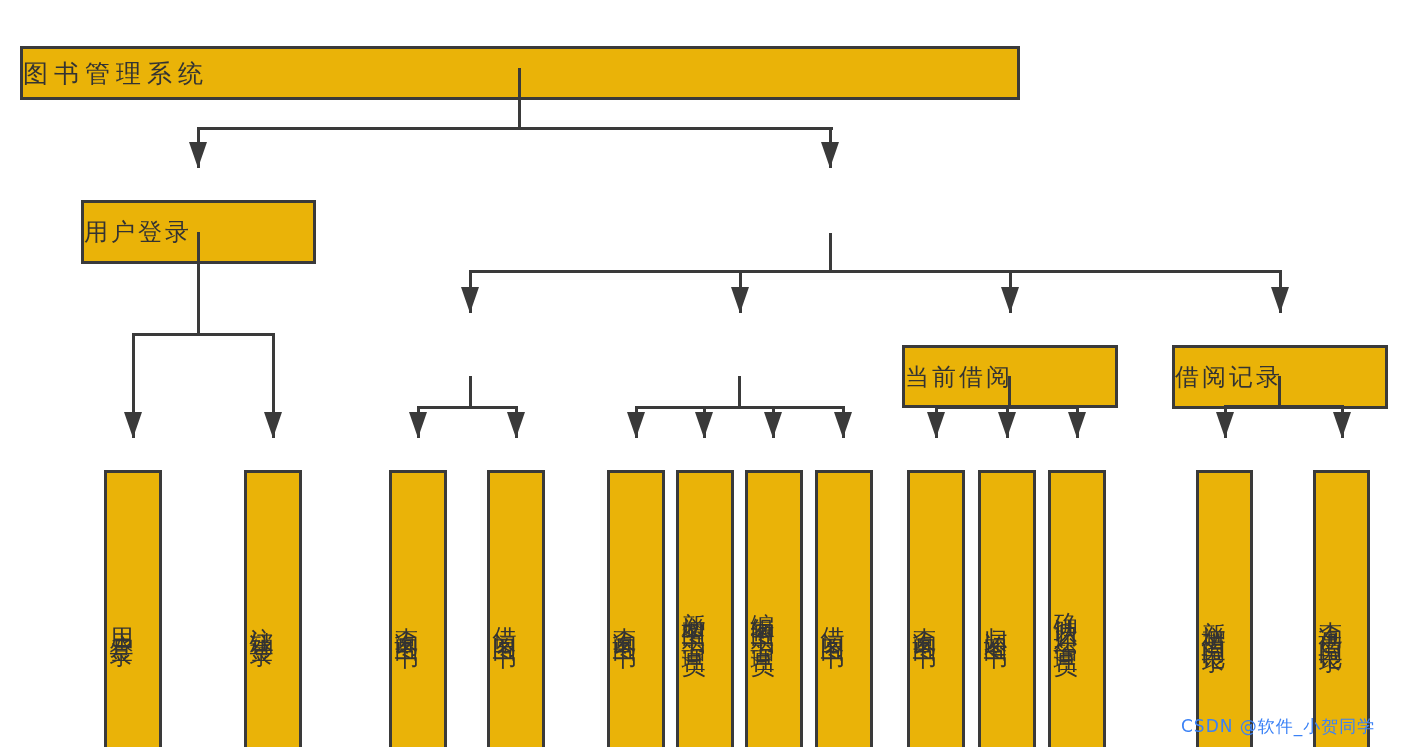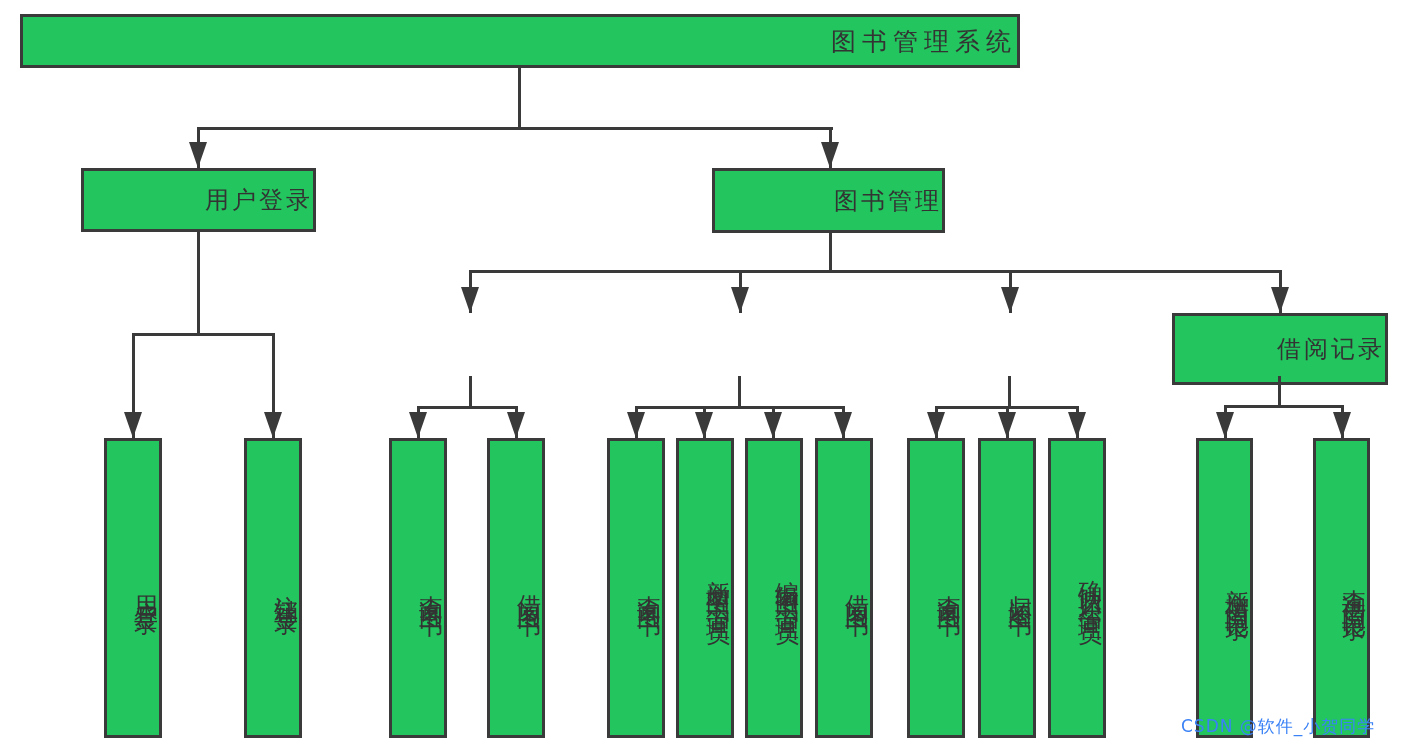--- a/index.html
+++ b/index.html
@@ -8,23 +8,24 @@
     width:1405px;height:747px;
     background:#ffffff;
     font-family:"DejaVu Sans",sans-serif;
     overflow:hidden;
   }
   
   .box{
     position:absolute;
     box-sizing:border-box;
     border:3px solid #3a3a3a;
-    background:#22c55e;
-    display:flex;align-items:center;justify-content:flex-end;
+    background:#eab308;
+    display:flex;align-items:center;justify-content:flex-start;
     color:#333333;
+    margin-top:32px;
   }
   .hlabel{font-size:24px;letter-spacing:3px;white-space:nowrap;}
   .title-label{font-size:25px;letter-spacing:6px;}
   .vbox .vlabel{
     writing-mode:vertical-rl;
     text-orientation:mixed;
     font-size:24px;
     letter-spacing:6px;
     line-height:1.15;
     white-space:nowrap;
@@ -61,43 +62,43 @@
   <div class="hl" style="left:197px;top:127px;width:636px;"></div>
 
   <div class="vl" style="left:197px;top:127px;height:41px;"></div>
   <div class="arrow" style="left:189px;top:142px;"></div>
   <div class="vl" style="left:829px;top:127px;height:41px;"></div>
   <div class="arrow" style="left:821px;top:142px;"></div>
 
   <div class="box" style="left:81px;top:168px;width:235px;height:64px;">
     <span class="hlabel">用户登录</span>
   </div>
-  <div class="box" style="left:712px;top:168px;width:233px;height:65px;">
-    <span class="hlabel">图书管理</span>
-  </div>
 
   <div class="vl" style="left:197px;top:232px;height:104px;"></div>
   <div class="hl" style="left:132px;top:333px;width:143px;"></div>
   <div class="vl" style="left:132px;top:333px;height:105px;"></div>
   <div class="arrow" style="left:124px;top:412px;"></div>
   <div class="vl" style="left:272px;top:333px;height:105px;"></div>
   <div class="arrow" style="left:264px;top:412px;"></div>
 
   <div class="vl" style="left:829px;top:233px;height:40px;"></div>
   <div class="hl" style="left:469px;top:270px;width:813px;"></div>
   <div class="vl" style="left:469px;top:270px;height:43px;"></div>
   <div class="arrow" style="left:461px;top:287px;"></div>
   <div class="vl" style="left:739px;top:270px;height:43px;"></div>
   <div class="arrow" style="left:731px;top:287px;"></div>
   <div class="vl" style="left:1009px;top:270px;height:43px;"></div>
   <div class="arrow" style="left:1001px;top:287px;"></div>
   <div class="vl" style="left:1279px;top:270px;height:43px;"></div>
   <div class="arrow" style="left:1271px;top:287px;"></div>
 
-  <div class="box" style="left:1172px;top:313px;width:216px;height:72px;">
+  <div class="box" style="left:902px;top:313px;width:216px;height:63px;">
+    <span class="hlabel">当前借阅</span>
+  </div>
+  <div class="box" style="left:1172px;top:313px;width:216px;height:64px;">
     <span class="hlabel">借阅记录</span>
   </div>
 
   <div class="vl" style="left:469px;top:376px;height:33px;"></div>
   <div class="hl" style="left:417px;top:406px;width:101px;"></div>
   <div class="vl" style="left:417px;top:406px;height:32px;"></div>
   <div class="arrow" style="left:409px;top:412px;"></div>
   <div class="vl" style="left:515px;top:406px;height:32px;"></div>
   <div class="arrow" style="left:507px;top:412px;"></div>
 

